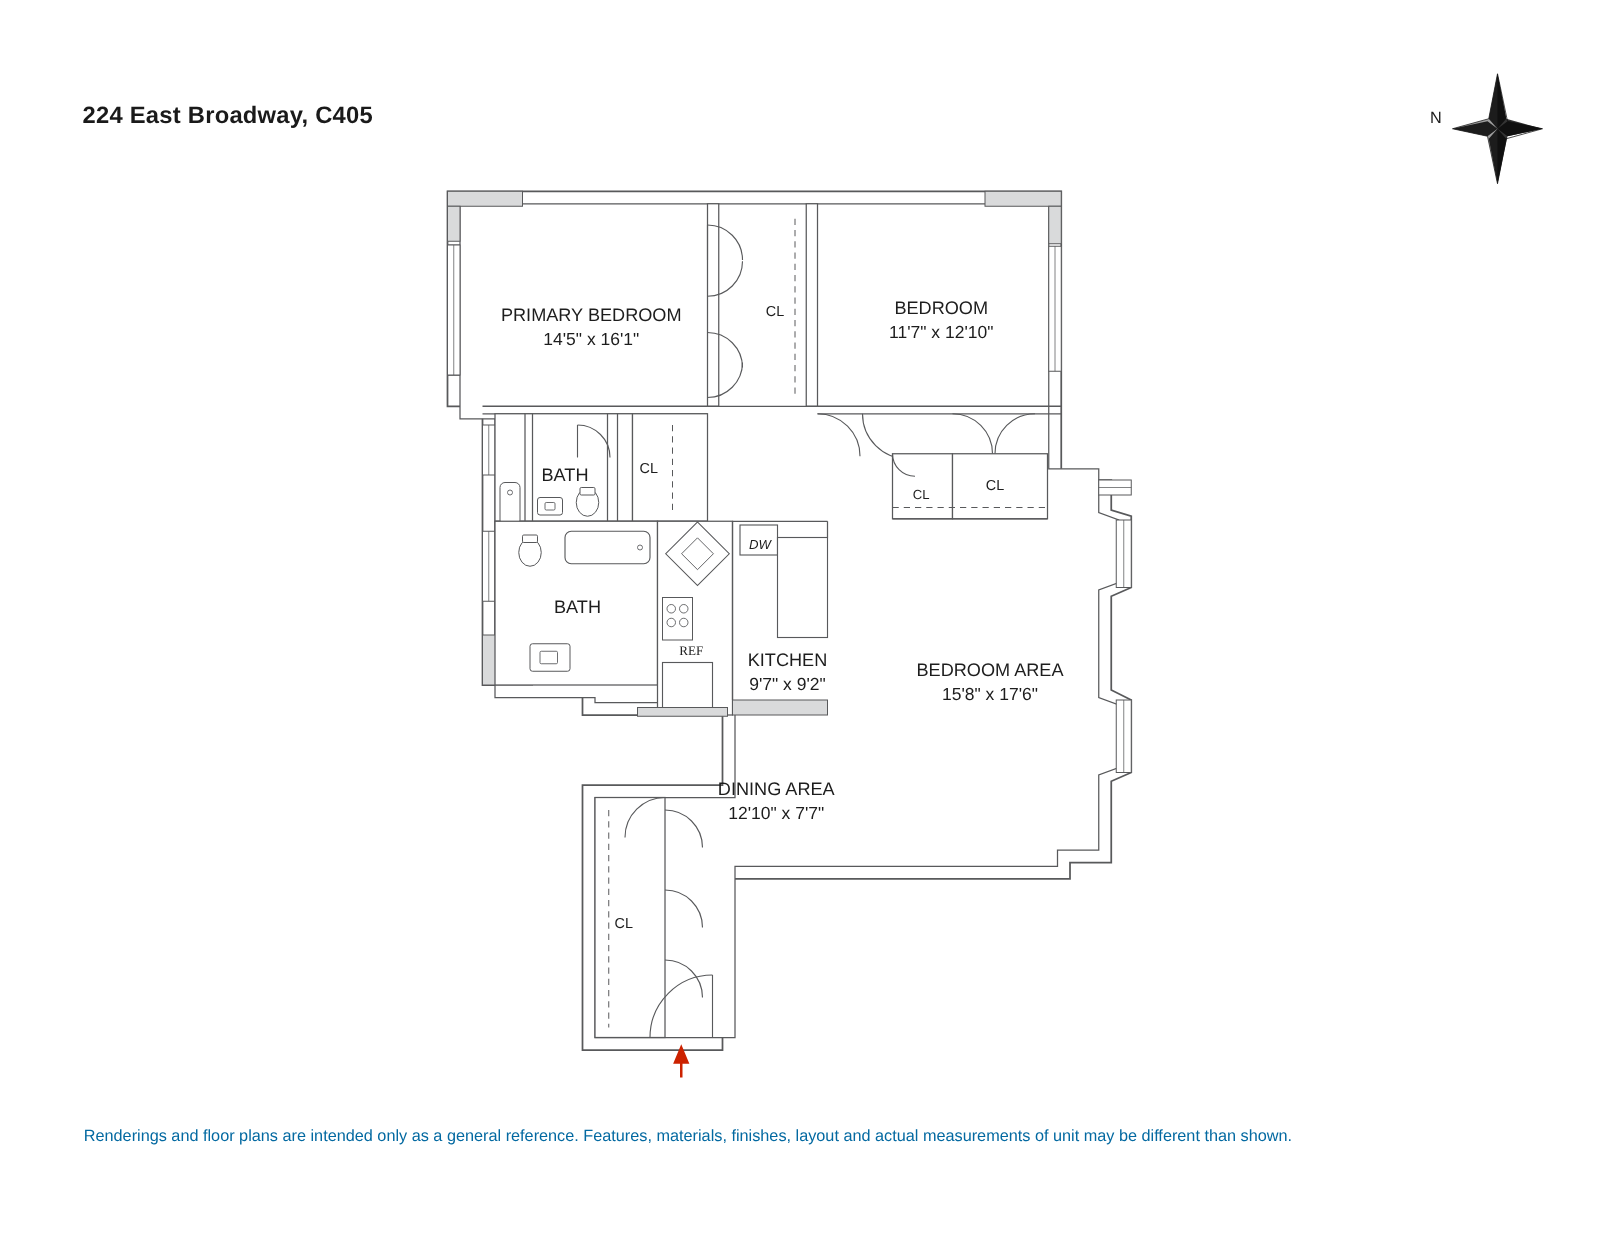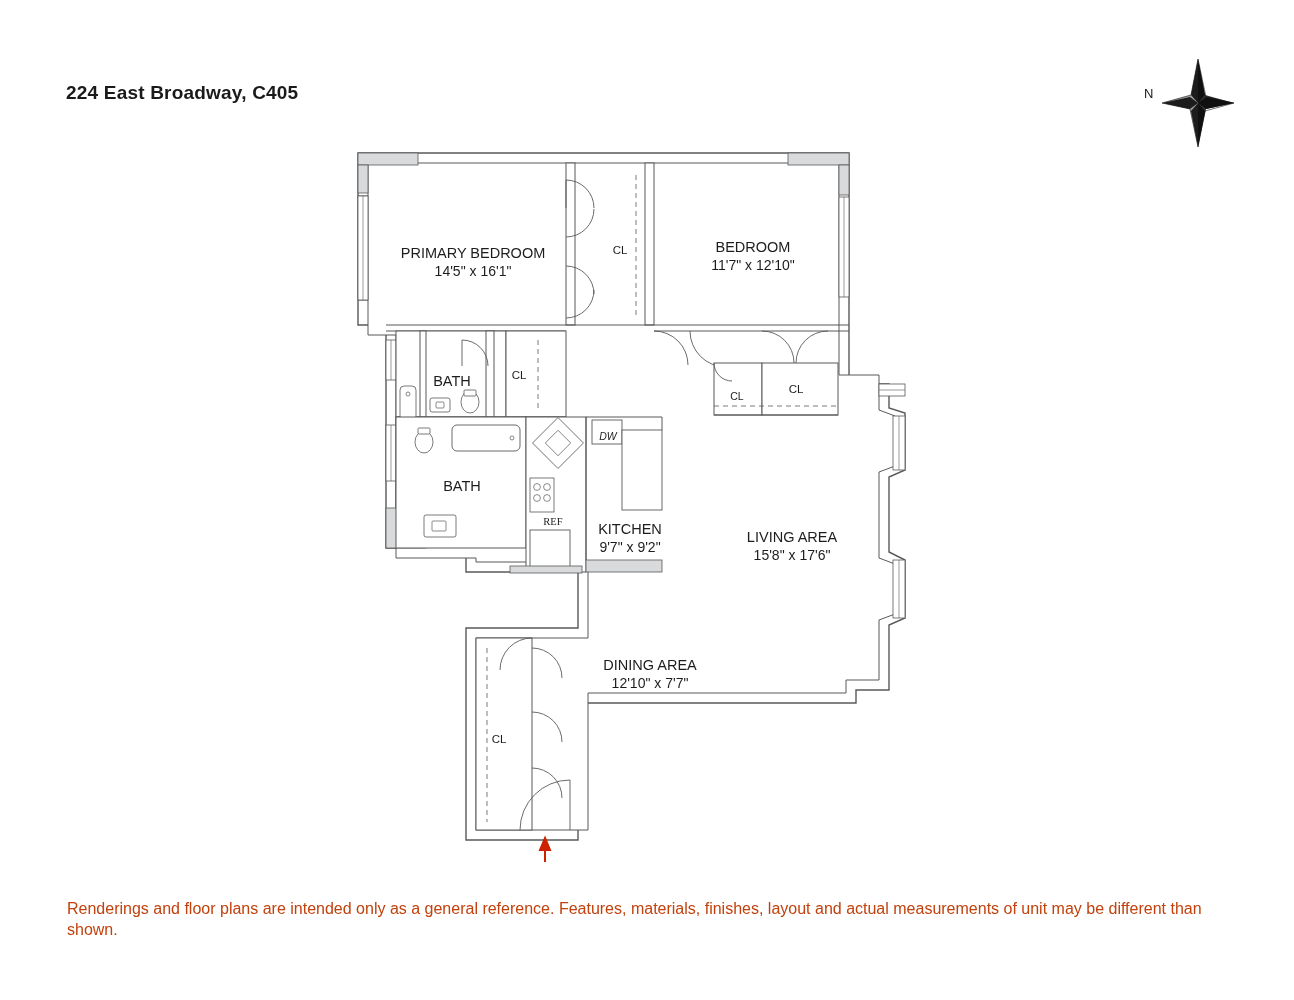--- a/index.html
+++ b/index.html
@@ -34,23 +34,23 @@
     position: absolute;
     left: 4px;
     top: 28px;
     font-size: 13px;
   }
   #disclaimer {
     position: absolute;
     left: 67px;
     top: 898px;
     width: 1180px;
-    font-size: 16px;
+    font-size: 13px;
     line-height: 21px;
-    color: #c2410c;
+    color: #0369a1;
   }
   #plan {
     position: absolute;
     left: 0;
     top: 0;
     width: 1294px;
     height: 1000px;
   }
   .room-label {
     position: absolute;
@@ -256,25 +256,25 @@
 <div class="room-label" style="left:462px; top:477px;">
   <span>BATH</span>
 </div>
 
 <div class="room-label" style="left:630px; top:520px;">
   <span>KITCHEN</span>
   <span class="dims">9'7" x 9'2"</span>
 </div>
 
 <div class="room-label" style="left:792px; top:528px;">
-  <span>LIVING AREA</span>
+  <span>BEDROOM AREA</span>
   <span class="dims">15'8" x 17'6"</span>
 </div>
 
-<div class="room-label" style="left:650px; top:623px;margin-top:33px;">
+<div class="room-label" style="left:621px; top:623px;">
   <span>DINING AREA</span>
   <span class="dims">12'10" x 7'7"</span>
 </div>
 
 <div class="small-label" style="left:620px; top:244px;">CL</div>
 <div class="small-label" style="left:519px; top:369px;">CL</div>
 <div class="tiny-label" style="left:737px; top:390px;">CL</div>
 <div class="small-label" style="left:796px; top:383px;">CL</div>
 <div class="small-label" style="left:499px; top:733px;">CL</div>
 

